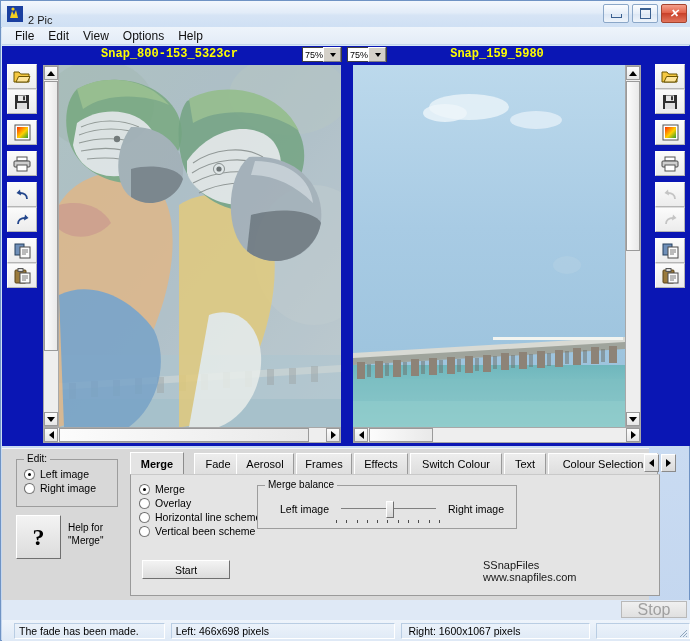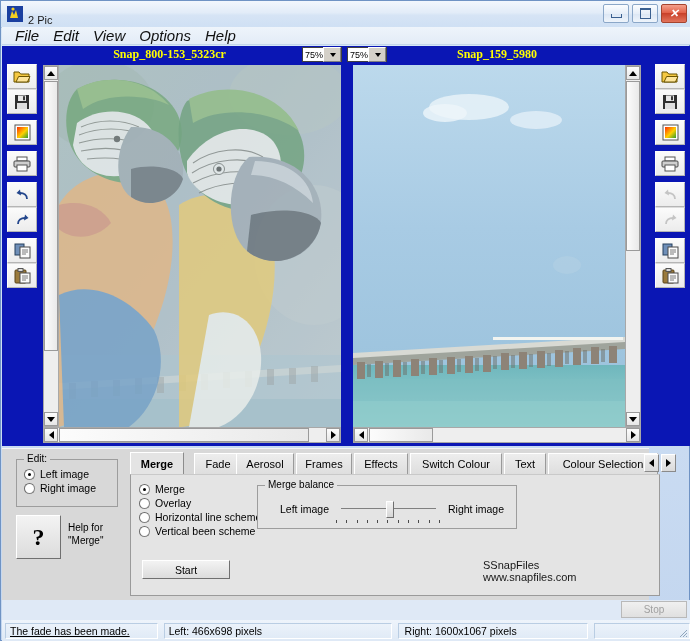--- a/index.html
+++ b/index.html
@@ -42,31 +42,31 @@
   .ico-max{width:9px;height:8px;border:1px solid #3a5f8f;border-top-width:2px;background:transparent;}
   .ico-close{color:#fff;font-size:11px;font-weight:bold;line-height:11px;font-family:"Liberation Sans",sans-serif;}
 
   
   .menubar{
     position:absolute;left:1px;top:26px;width:688px;height:18px;
     background:linear-gradient(180deg,#eef4fb 0%,#e3ecf7 100%);
     display:flex;align-items:center;padding-left:6px;box-sizing:border-box;
     border-bottom:1px solid #c3d6ea;
   }
-  .menu-item{font-size:15px;color:#101010;padding:19px 7px;cursor:default;font-style:italic;}
+  .menu-item{font-size:12px;color:#101010;padding:19px 7px;cursor:default;}
 
   
   .workspace{
     position:absolute;left:1px;top:45px;width:688px;height:400px;
     background:#0a16b4;
   }
   .hdrbar{position:absolute;left:0;top:0;width:688px;height:18px;}
   .hdr-title{
     position:absolute;top:1px;font-size:12px;font-weight:bold;color:#ffff00;
-    text-align:center;font-family:Liberation Serif, serif;
+    text-align:center;font-family:Liberation Mono, monospace;
   }
   .hdr-left{left:40px;width:255px;}
   .hdr-right{left:350px;width:290px;}
   .zoomsel{
     position:absolute;top:1px;height:15px;width:40px;
     background:#ffffff;border:1px solid #404040;
     display:flex;align-items:center;box-sizing:border-box;
   }
   .zoomsel span{font-size:9px;color:#000;padding-left:2px;flex:1;}
   .zoomsel .arw{
@@ -172,21 +172,21 @@
   .ticks{display:flex;justify-content:space-between;}
   .ticks i{width:1px;height:3px;background:#4a4a4a;display:block;}
 
   
   .statuswrap{position:absolute;left:1px;top:599px;width:688px;height:41px;background:#dfe9f6;}
   .stoprow{position:absolute;left:0;top:0;width:688px;height:20px;}
   .stopbtn{
     position:absolute;right:3px;top:1px;width:66px;height:17px;
     background:linear-gradient(180deg,#f0f0f0,#e0e0e0);
     border:1px solid #b9b9b9;box-sizing:border-box;
-    display:flex;align-items:center;justify-content:center;font-size:10px;color:#a0a0a0;
+    display:flex;align-items:center;justify-content:center;font-size:16px;color:#a0a0a0;
   }
   .statusbar{
     position:absolute;left:0;top:20px;width:688px;height:20px;
     background:linear-gradient(180deg,#eef4fb,#dfeaf6);
     display:flex;align-items:center;
   }
   .scell{
     height:16px;margin-top:2px;border:1px solid #b9cde3;border-right-color:#ffffff;border-bottom-color:#ffffff;
     box-sizing:border-box;display:flex;align-items:center;padding-left:4px;font-size:10.5px;color:#000;
   }
@@ -688,21 +688,21 @@
         <div class="l2">www.snapfiles.com</div>
       </div>
     </div>
   </div>
 
   <div class="statuswrap">
     <div class="stoprow">
       <div class="stopbtn">Stop</div>
     </div>
     <div class="statusbar">
-      <div class="scell" style="width:160px;margin-left:3px;text-decoration:underline;">The fade has been made.</div>
+      <div class="scell" style="width:160px;margin-left:12px;">The fade has been made.</div>
       <div class="scell" style="width:239px;margin-left:6px;">Left: 466x698 pixels</div>
       <div class="scell" style="width:200px;margin-left:6px;padding-left:6px;">Right: 1600x1067 pixels</div>
       <div class="scell" style="width:100px;margin-left:6px;"></div>
       <span class="grip">
         <svg width="12" height="12" viewBox="0 0 12 12">
           <g stroke="#8fa6bd" stroke-width="1">
             <path d="M11 4 L4 11"></path>
               <path d="M11 7 L7 11"></path>
               <path d="M11 10 L10 11"></path>
           </g>

